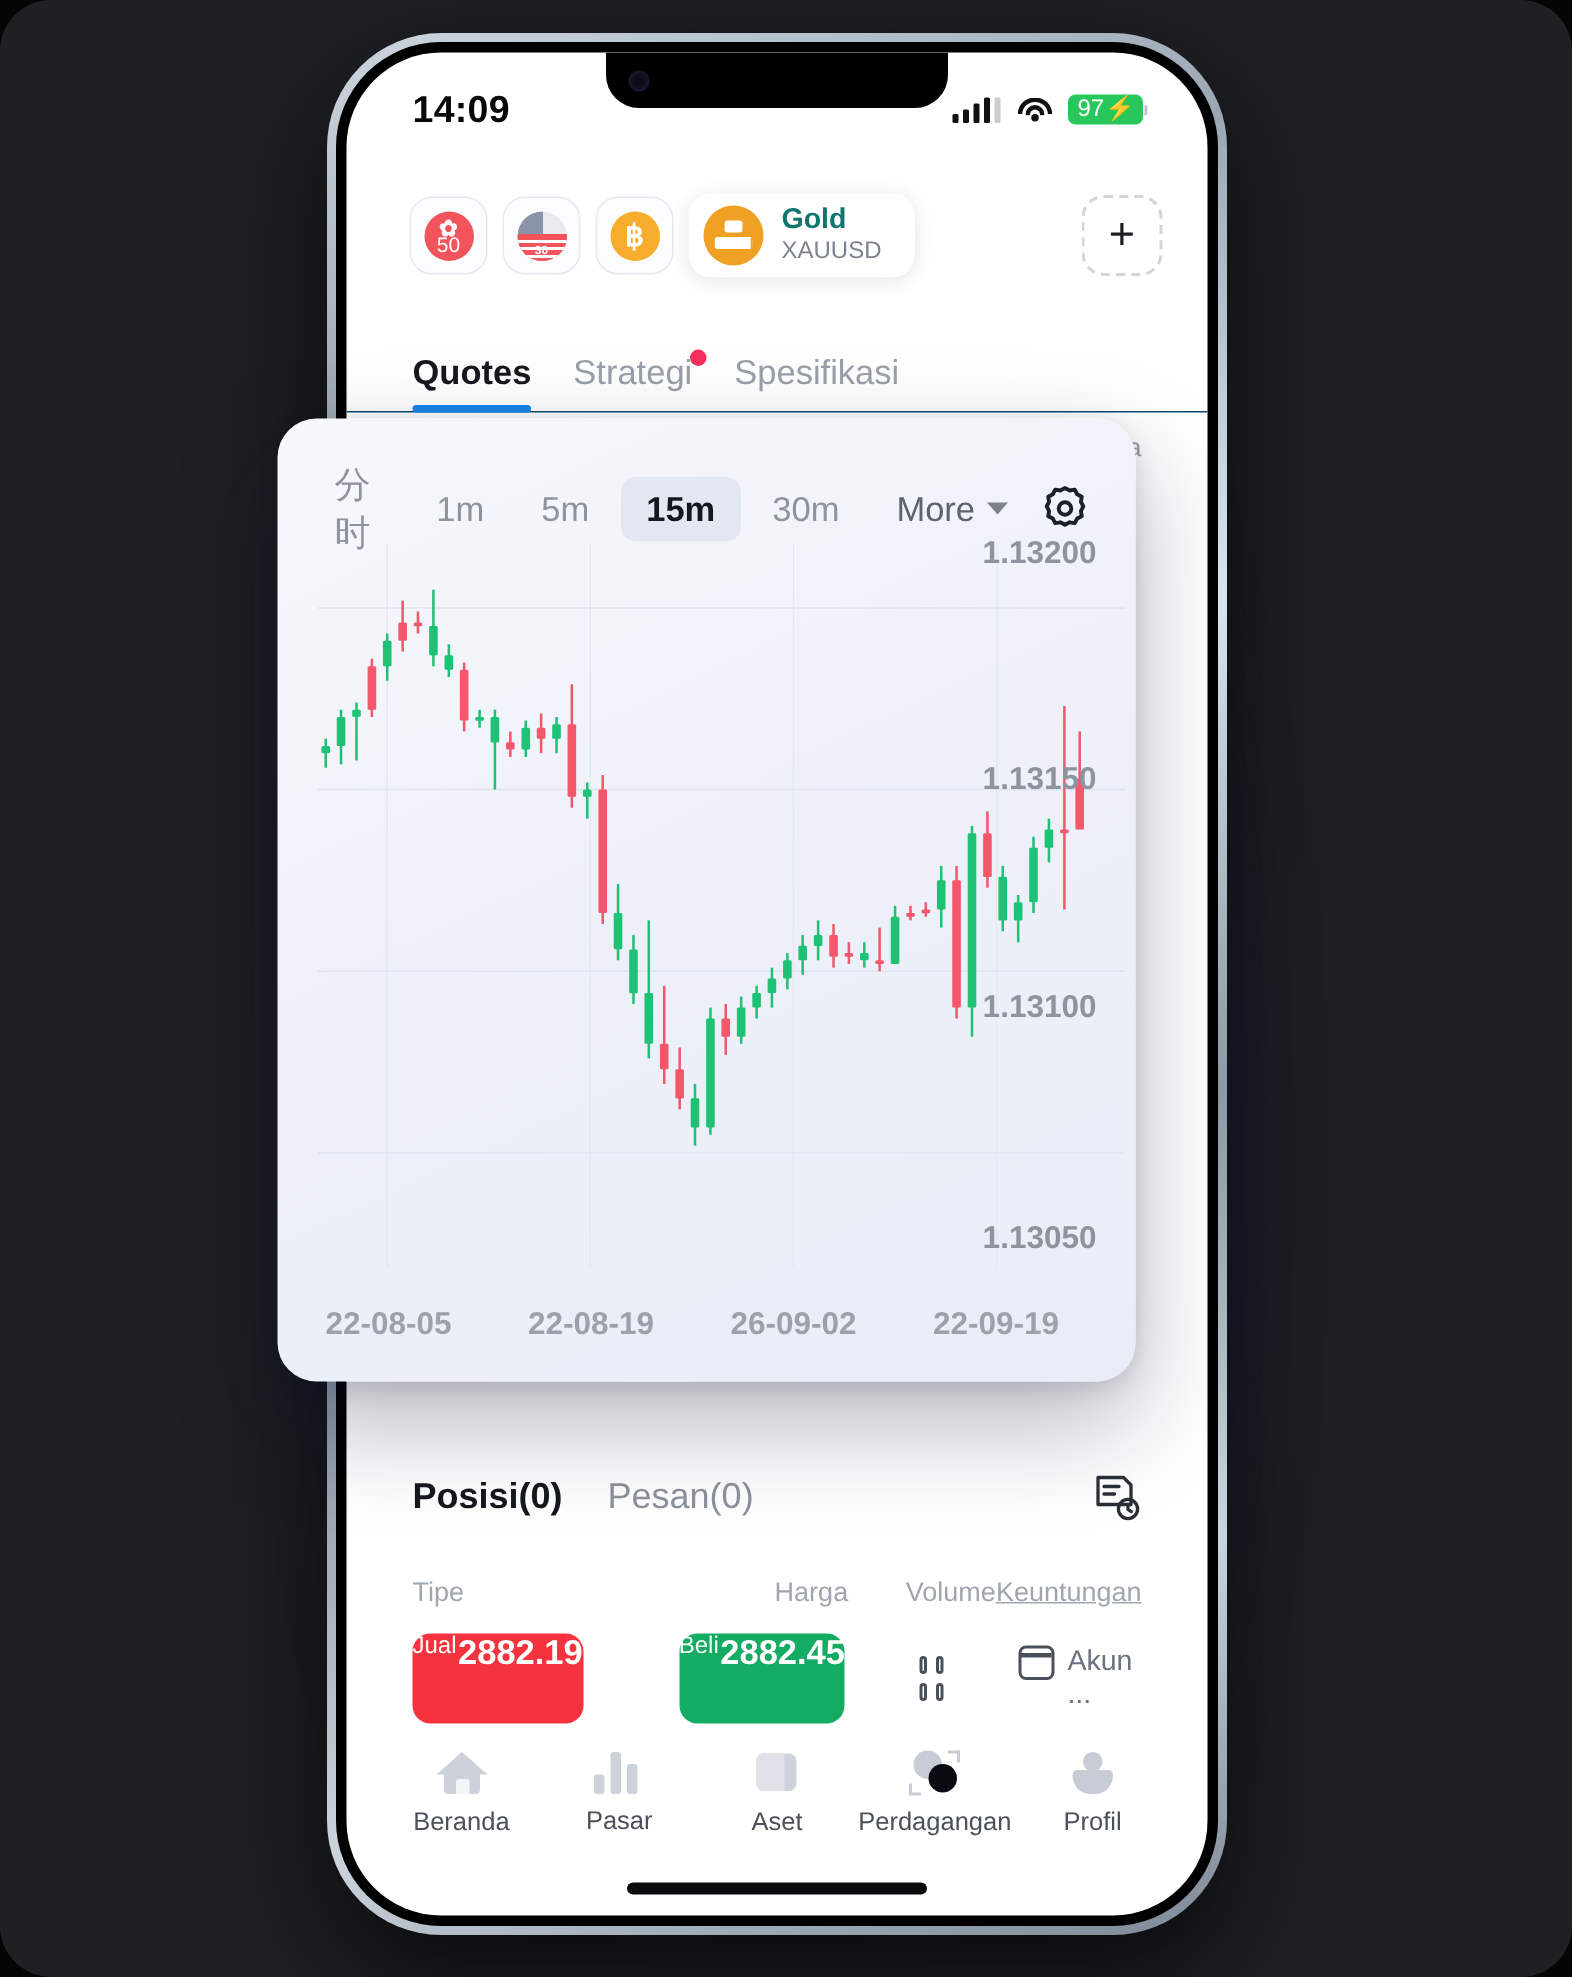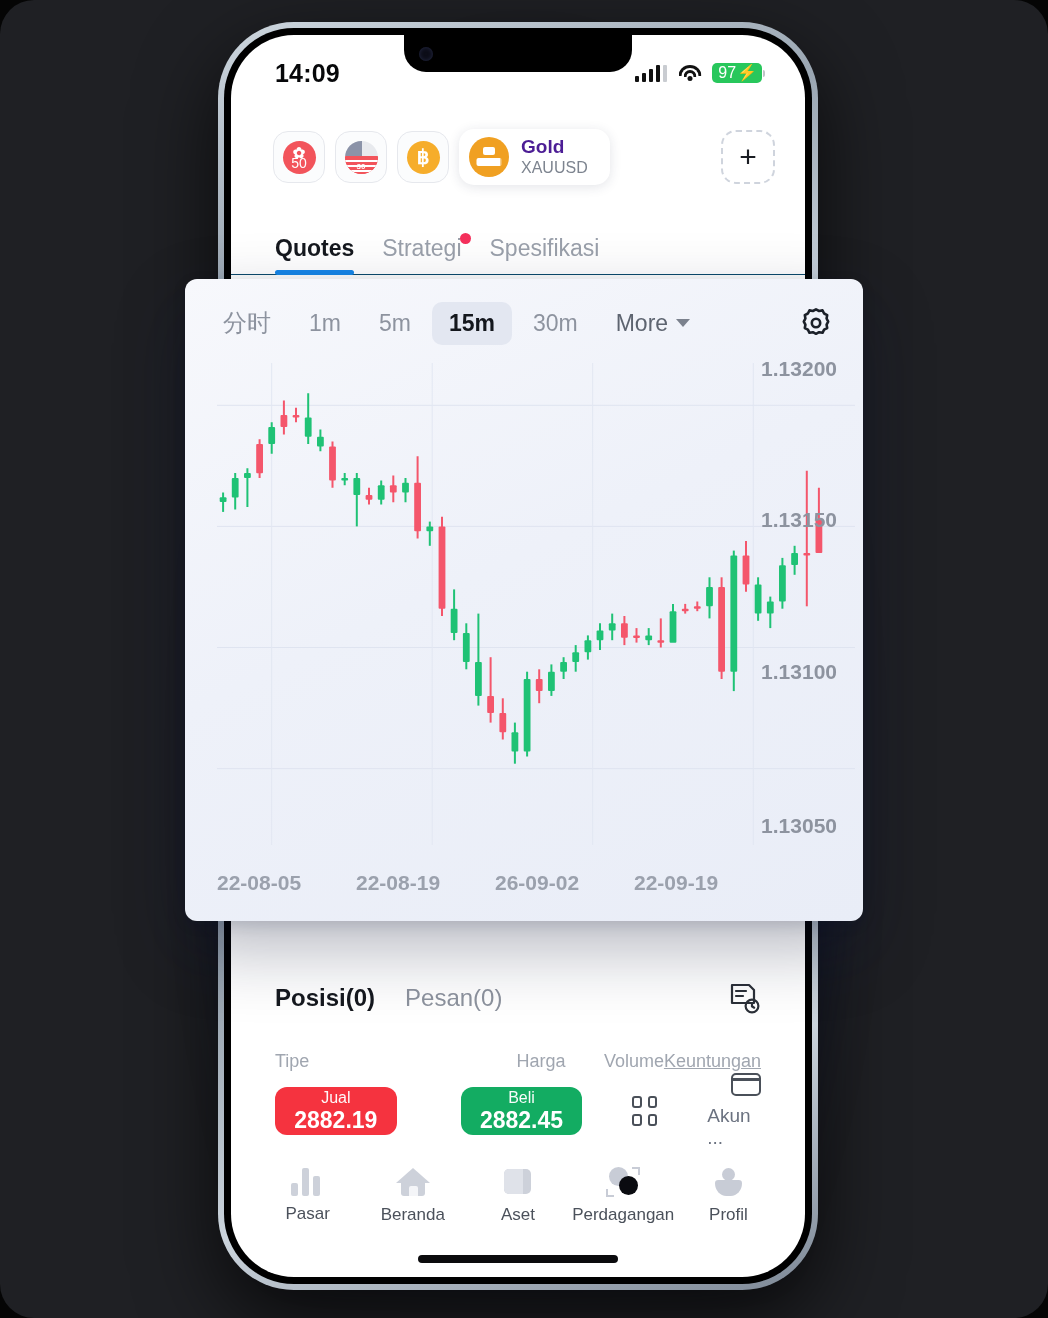--- a/index.html
+++ b/index.html
@@ -122,21 +122,21 @@
     height: 56px; border-radius: 15px; background:#fff;
     box-shadow: 0 2px 12px rgba(40,50,80,.13);
   }
   .gold-ic { width:40px; height:40px; border-radius:50%; background:#f0a022;
              position:relative; flex:none; }
   .gold-ic::before { content:""; position:absolute; left:50%; transform:translateX(-50%);
              top:10px; width:12px; height:8px; background:#fff; border-radius:2px; }
   .gold-ic::after { content:""; position:absolute; left:50%; transform:translateX(-50%);
              top:21px; width:25px; height:8px; background:#fff; border-radius:2px;
              box-shadow: inset -13px 0 0 -12px #f0a022; }
-  .gold-txt b { display:block; font-size:19px; font-weight:700; color:#4c1d95; line-height:1.15; }
+  .gold-txt b { display:block; font-size:19px; font-weight:700; color:#0f766e; line-height:1.15; }
   .gold-txt span { display:block; font-size:16px; color:#7d848f; line-height:1.2; }
   .addbtn {
     margin-left:auto; width:54px; height:54px; border-radius:15px;
     border: 2px dashed #cfd4dd; display:flex; align-items:center; justify-content:center;
     color:#1a1d23; font-size:30px; font-weight:300; background: #fff;
   }
 
   
   .tabs {
     position:absolute; left:0; top:176px; width:100%;
@@ -167,31 +167,31 @@
   .hist-icon { margin-left:auto; width:34px; height:34px; position:relative; }
   .colhead { display:flex; margin-top:36px; font-size:18px; color:#a0a6b0; }
   .colhead span:nth-child(1){ width: 230px; }
   .colhead span:nth-child(2){ width: 118px; text-align:right; }
   .colhead span:nth-child(3){ width: 118px; text-align:right; }
   .colhead span:nth-child(4){ flex:1; text-align:right;text-decoration:underline; }
 
   
   .tradebar { position:absolute; left:0; bottom:128px; width:100%;
               padding: 0 44px; display:flex; align-items:center; gap:16px; }
-  .tbtn { width:146px; height:48px; border-radius:12px; color:#fff; text-align:center;
-          display:flex; flex-direction:column; justify-content:center; gap:1px; }
+  .tbtn { width:146px; height:60px; border-radius:12px; color:#fff; text-align:center;
+          display:flex; flex-direction:row; justify-content:center; gap:1px; }
   .tbtn .l { font-size:16px; font-weight:400; opacity:.97; }
   .tbtn .v { font-size:23px; font-weight:700; line-height:1.05; }
   .tbtn.sell { background:#f5333f; }
   .tbtn.buy  { background:#13ac62;margin-left:48px; }
   .grid-ic { margin-left:34px; width:30px; height:30px;
              display:grid; grid-template-columns:1fr 1fr; grid-template-rows:1fr 1fr; gap:6px; }
   .grid-ic i { border:2.5px solid #4a5059; border-radius:3px; display:block; }
-  .akun { margin-left:34px; display:flex; align-items:flex-end; gap:9px;
-          font-size:19px; color:#6b7280;flex-direction:column; }
+  .akun { margin-left:34px; display:flex; align-items:flex-start; gap:9px;
+          font-size:19px; color:#6b7280; }
   .card-ic { width:30px; height:23px; border:2.5px solid #4a5059; border-radius:5px;
              position:relative; }
   .card-ic::before { content:""; position:absolute; left:-0.5px; right:-0.5px; top:3px; height:2.5px; background:#4a5059; }
 
   
   .navbar { position:absolute; left:0; bottom:40px; width:100%; height:82px;
             display:flex; align-items:center; justify-content:space-around; padding: 0 24px; }
   .navitem { display:flex; flex-direction:column; align-items:center; gap:8px; width:110px; }
   .navitem .lbl { font-size:17px; color:#4b515b; }
   .nic { width:34px; height:30px; position:relative; }
@@ -222,22 +222,22 @@
   
   .ic-prof { position:absolute; left:11px; top:1px; width:13px; height:13px; border-radius:50%; background:#c8ccd6; }
   .ic-prof2 { position:absolute; left:4px; top:13px; width:27px; height:16px; background:#c8ccd6;
               border-radius: 4px 4px 50% 50% / 4px 4px 95% 95%; }
 
   .homebar { position:absolute; left:50%; transform:translateX(-50%); bottom:14px;
              width:200px; height:8px; border-radius:5px; background:#0b0b0d; }
 
   
   .chartcard {
-    position:absolute; left: 185px; top: 279px; width: 678px; height: 642px;
-    border-radius: 12px;
+    position:absolute; left: 185px; top: 279px; width: 572px; height: 642px;
+    border-radius: 26px;
     background: linear-gradient(155deg, #f7f8fc 0%, #eef1f9 45%, #e9edf7 100%);
     box-shadow: 0 28px 70px rgba(12,20,50,.30), 0 4px 14px rgba(12,20,50,.12);
     overflow: hidden;
   }
   .tfrow { display:flex; align-items:center; padding: 20px 30px 0 34px; gap: 4px; }
   .tf { font-size:23px; color:#8d939f; padding: 8px 17px; border-radius:10px; }
   .tf.cn { font-size:24px; padding-left:4px; }
   .tf.active { background:#e3e7f1; color:#14171d; font-weight:700; }
   .tf.more { display:flex; align-items:center; gap:8px; color:#5d6470; }
   .caret { width:0;height:0;border-left:7px solid transparent;border-right:7px solid transparent;
@@ -379,34 +379,34 @@
               <i></i>
         </div>
         <div class="akun">
           <span class="card-ic"></span>
           <span>Akun ...</span>
         </div>
       </div>
 
       <div class="navbar">
         <div class="navitem">
+          <div class="nic">
+            <span class="ic-home"></span>
+                <span class="ic-home2"></span>
+                <span class="ic-home3"></span>
+          </div>
+          <div class="lbl">Beranda</div>
+        </div>
+        <div class="navitem">
           <div class="nic ic-bars">
             <i></i>
                 <i></i>
                 <i></i>
           </div>
           <div class="lbl">Pasar</div>
-        </div>
-        <div class="navitem">
-          <div class="nic">
-            <span class="ic-home"></span>
-                <span class="ic-home2"></span>
-                <span class="ic-home3"></span>
-          </div>
-          <div class="lbl">Beranda</div>
         </div>
         <div class="navitem">
           <div class="nic">
             <span class="ic-asset"></span>
                 <span class="ic-asset2"></span>
           </div>
           <div class="lbl">Aset</div>
         </div>
         <div class="navitem">
           <div class="ic-trade">

